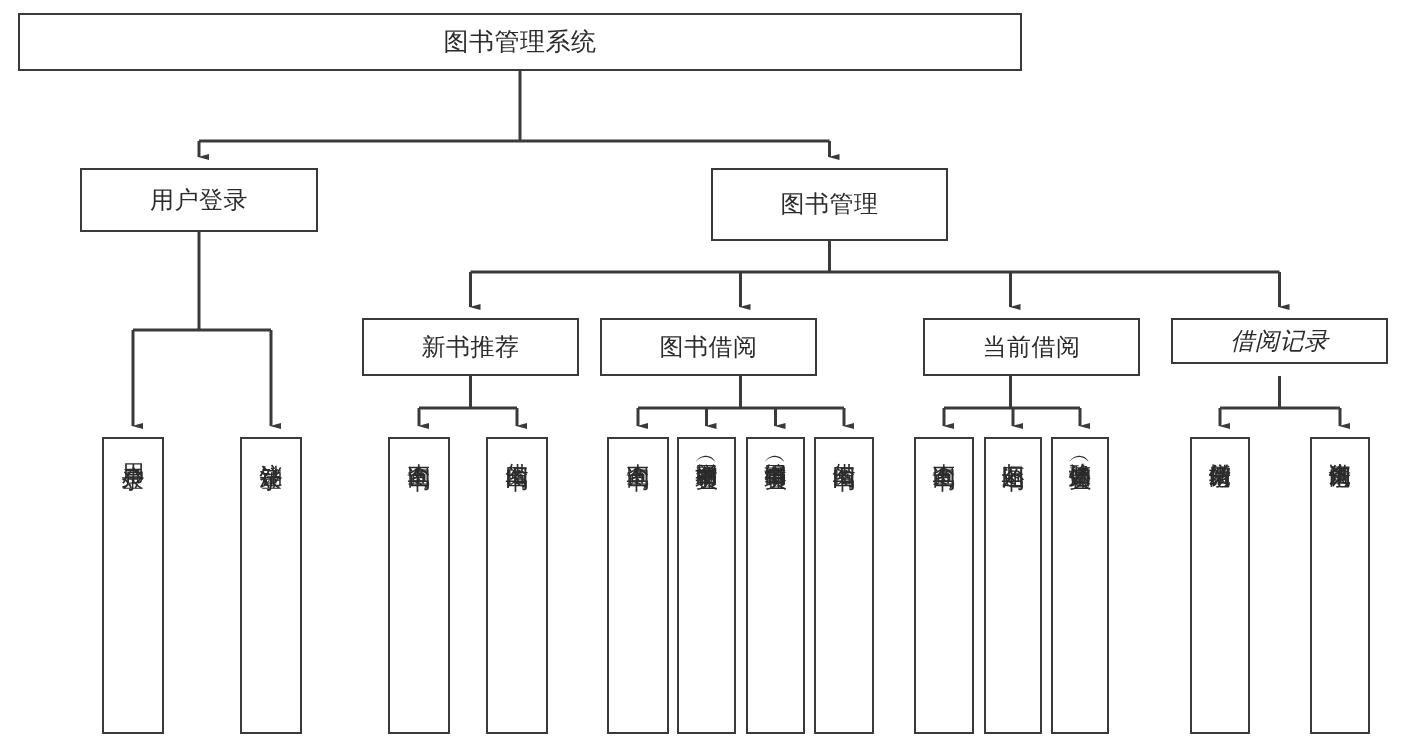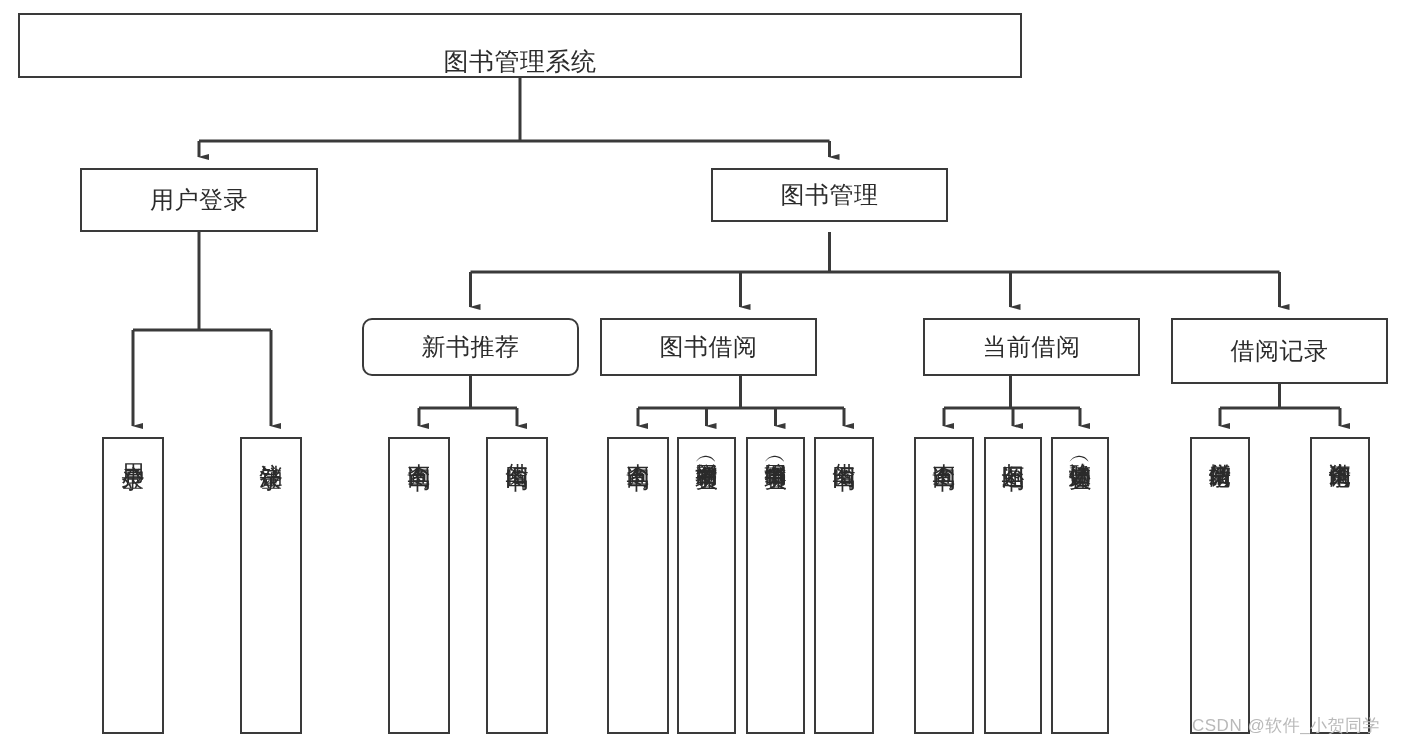--- a/index.html
+++ b/index.html
@@ -119,39 +119,39 @@
         <path d="M 1013 408 L 1013 426" stroke="#3a3a3a" stroke-width="3" fill="none" marker-end="url(#arrowhead)"></path>
         <path d="M 1080 408 L 1080 426" stroke="#3a3a3a" stroke-width="3" fill="none" marker-end="url(#arrowhead)"></path>
         <path d="M 1279.5 376 L 1279.5 408" stroke="#3a3a3a" stroke-width="3" fill="none"></path>
         <path d="M 1220 408 L 1340 408" stroke="#3a3a3a" stroke-width="3" fill="none"></path>
         <path d="M 1220 408 L 1220 426" stroke="#3a3a3a" stroke-width="3" fill="none" marker-end="url(#arrowhead)"></path>
         <path d="M 1340 408 L 1340 426" stroke="#3a3a3a" stroke-width="3" fill="none" marker-end="url(#arrowhead)"></path>
       </g>
   </svg>
 
   <div id="node-layer">
-      <div class="node horiz root" style="left: 18px; top: 13px; width: 1004px; height: 65px; align-items: flex-end;">
+      <div class="node horiz root" style="left: 18px; top: 13px; width: 1004px; height: 58px;">
         <span class="node-label">图书管理系统</span>
       </div>
       <div class="node horiz" style="left: 80px; top: 168px; width: 238px; height: 64px;">
         <span class="node-label">用户登录</span>
       </div>
-      <div class="node horiz" style="left: 711px; top: 168px; width: 237px; height: 54px;">
+      <div class="node horiz" style="left: 711px; top: 168px; width: 237px; height: 73px;">
         <span class="node-label">图书管理</span>
       </div>
-      <div class="node horiz" style="left: 362px; top: 318px; width: 217px; height: 58px; border-radius: 10px;">
+      <div class="node horiz" style="left: 362px; top: 318px; width: 217px; height: 58px;">
         <span class="node-label">新书推荐</span>
       </div>
       <div class="node horiz" style="left: 600px; top: 318px; width: 217px; height: 58px;">
         <span class="node-label">图书借阅</span>
       </div>
       <div class="node horiz" style="left: 902px; top: 318px; width: 217px; height: 58px; margin-left: 21px;">
         <span class="node-label">当前借阅</span>
       </div>
-      <div class="node horiz" style="left: 1171px; top: 318px; width: 217px; height: 66px;">
+      <div class="node horiz" style="left: 1171px; top: 318px; width: 217px; height: 46px; font-style: italic;">
         <span class="node-label">借阅记录</span>
       </div>
       <div class="node vert" style="left: 102px; top: 437px; width: 62px; height: 297px;">
         <span class="node-label">用户登录</span>
       </div>
       <div class="node vert" style="left: 240px; top: 437px; width: 62px; height: 297px;">
         <span class="node-label">注销登录</span>
       </div>
       <div class="node vert" style="left: 388px; top: 437px; width: 62px; height: 297px;">
         <span class="node-label">查询图书</span>
@@ -181,14 +181,13 @@
         <span class="node-label">确认归还（管理员）</span>
       </div>
       <div class="node vert narrow" style="left: 1190px; top: 437px; width: 60px; height: 297px;">
         <span class="node-label">新增借阅记录</span>
       </div>
       <div class="node vert narrow" style="left: 1310px; top: 437px; width: 60px; height: 297px;">
         <span class="node-label">查询借阅记录</span>
       </div>
     </div>
 
-  <div id="watermark">CSDN @软件_小贺同学</div>
 </div>
 
 </body></html>

